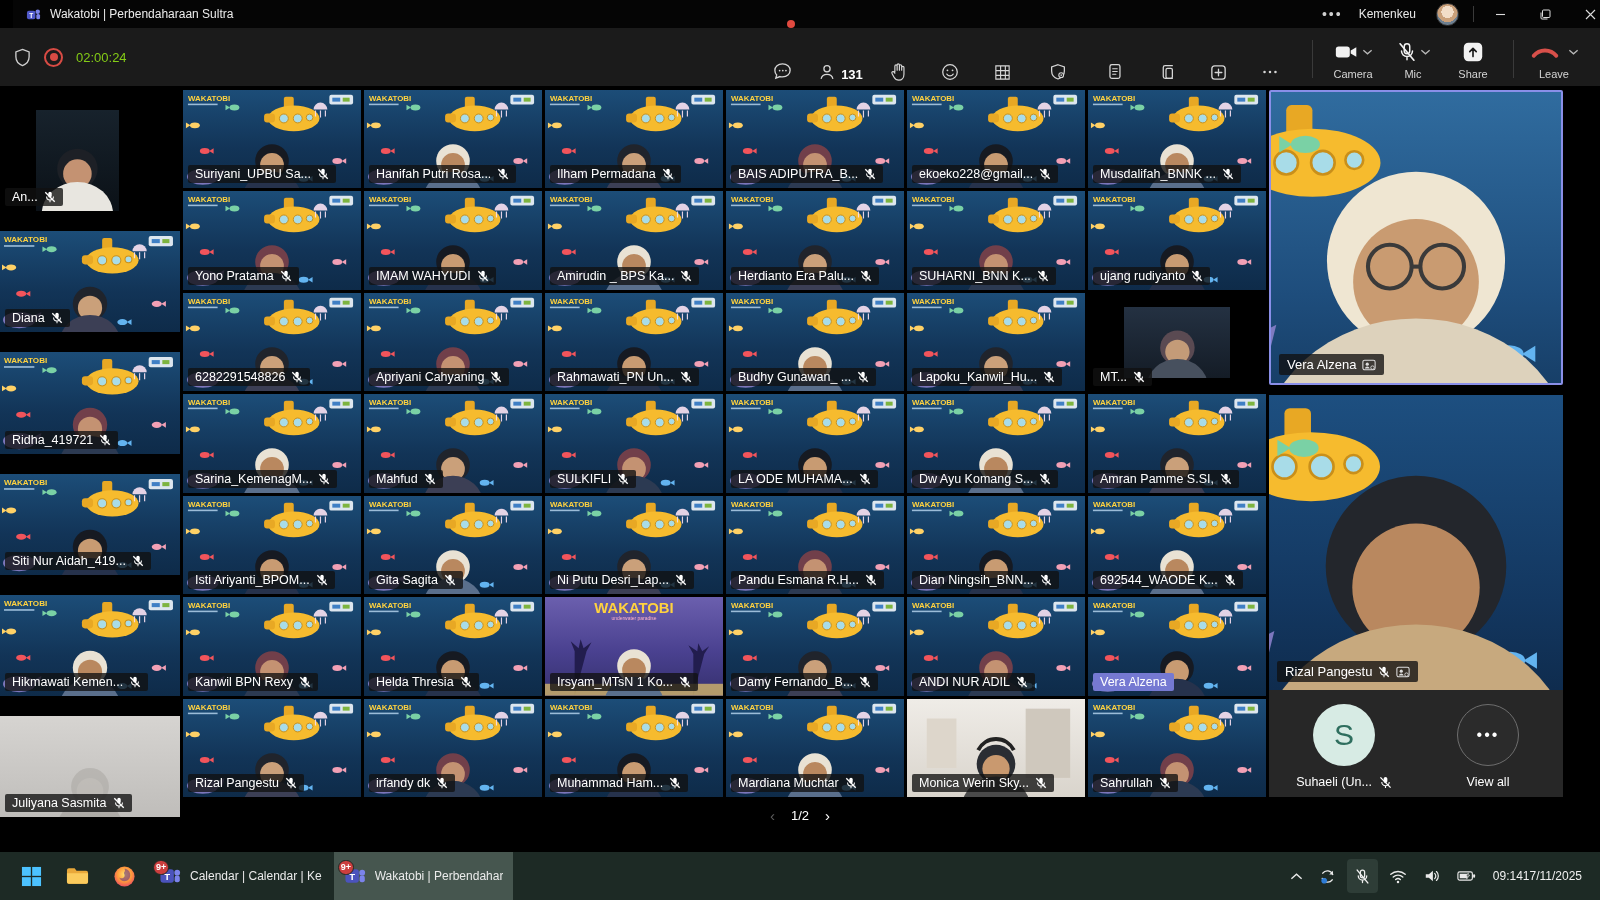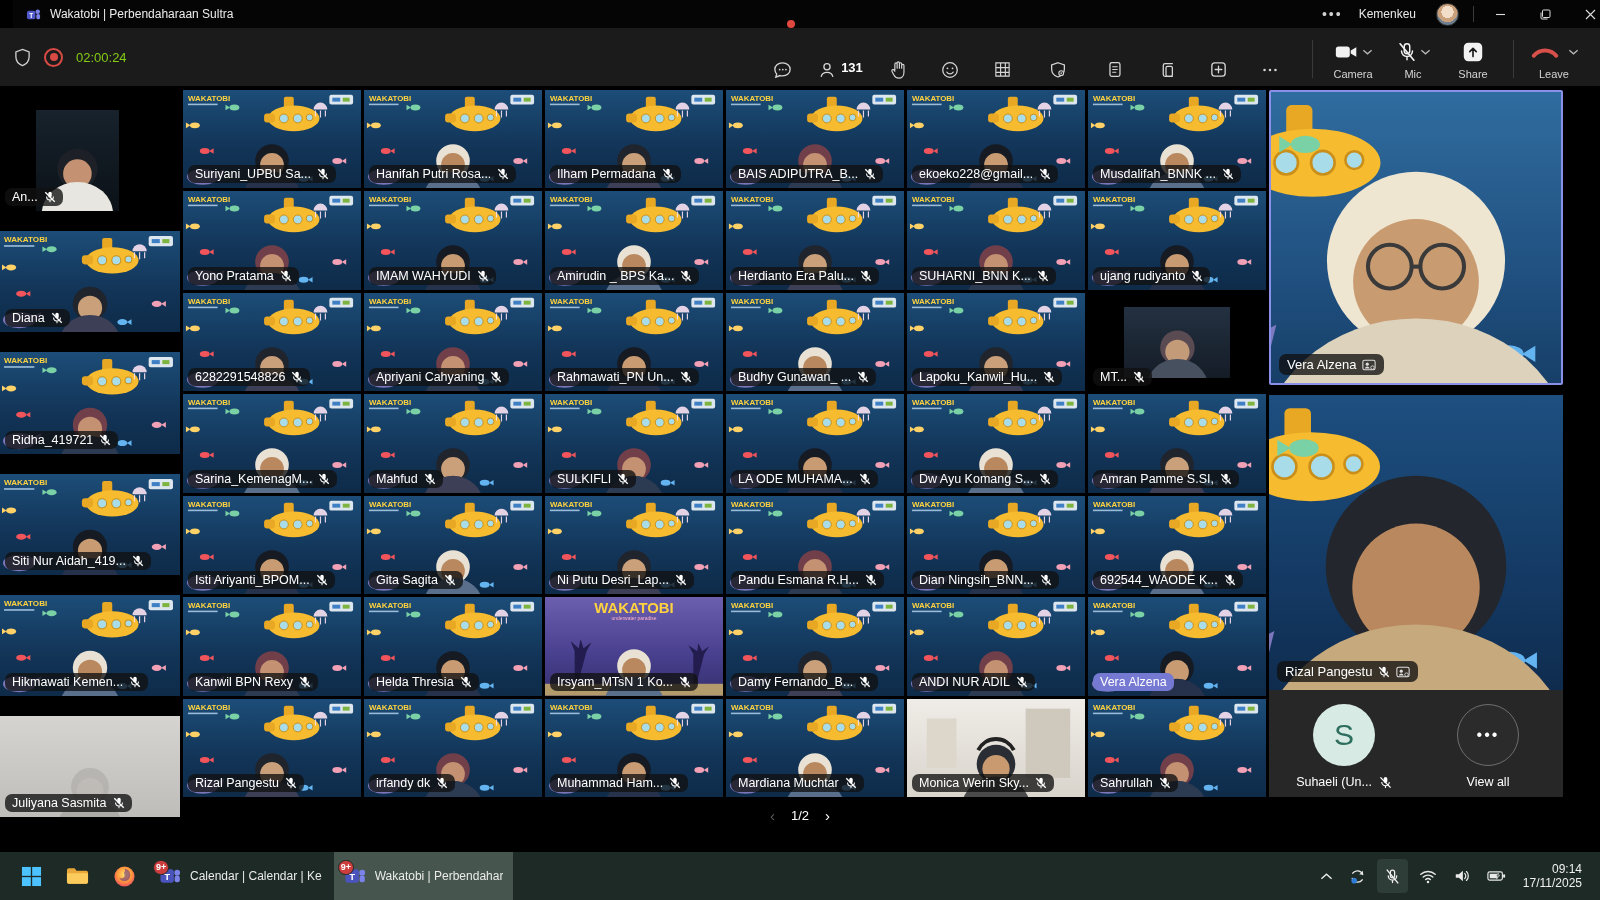--- a/index.html
+++ b/index.html
@@ -20,21 +20,21 @@
   
   .toolbar{position:absolute;top:28px;left:0;width:100%;height:60px;background:#1b1b1b;
            display:flex;align-items:center;border-bottom:2px solid #000;box-sizing:border-box;}
   .tb-info{display:flex;align-items:center;gap:13px;padding-left:14px;}
   .rec-outer{width:15px;height:15px;border-radius:50%;border:2px solid #d84b44;display:flex;align-items:center;justify-content:center;}
   .rec-inner{width:8px;height:8px;border-radius:50%;background:#d84b44;}
   .timer{font-size:13px;color:#84cc16;text-align:right;}
   .tb-center{margin-left:auto;display:flex;align-items:flex-start;}
   .tool{width:52px;display:flex;flex-direction:column;align-items:center;gap:4px;padding:6px 0 0;
         color:#d4d4d4;font-size:11px;position:relative;cursor:default;}
-  .tool .irow{display:flex;align-items:flex-start;gap:4px;height:22px;margin-top:37px;}
+  .tool .irow{display:flex;align-items:flex-end;gap:4px;height:22px;margin-top:37px;}
   .tool .cnt{font-size:13px;font-weight:bold;color:#fff;}
   .badge-dot{position:absolute;top:3px;left:31px;width:8px;height:8px;border-radius:50%;background:#e0493f;}
   .tb-devices{display:flex;align-items:flex-start;padding-right:16px;margin-left:6px;}
   .vsep{width:1px;height:38px;background:#3a3a3a;margin:6px 10px 0;}
   .dev{display:flex;flex-direction:column;align-items:center;gap:4px;padding:6px 2px 0;color:#d4d4d4;font-size:11px;min-width:56px;}
   .dev .irow{display:flex;align-items:center;gap:2px;height:24px;}
   .chev{color:#b8b8b8;}
   
   .stage{position:absolute;top:88px;left:0;width:1600px;height:711px;background:#000;}
   .leftcol{position:absolute;left:0;top:2px;width:180px;height:707px;display:flex;flex-direction:column;gap:20px;margin-top:20px;}
@@ -45,21 +45,21 @@
   .tile.v-black{background:#000;}
   .tile.v-grey{background:linear-gradient(180deg,#d6d4d1,#bfbdba);}
   .tile.v-beach{background:linear-gradient(180deg,#6b5fae 0%,#4a4190 55%,#35306e 100%);}
   .tile.v-room{background:linear-gradient(180deg,#efece7,#d9d4cc);}
   .tile.v-big1{background:linear-gradient(180deg,#306c9f 0%,#1e4d7c 70%,#173f68 100%);}
   .tile.v-big2{background:linear-gradient(180deg,#1d4f80 0%,#133760 70%,#0f2c4e 100%);}
   .deco{position:absolute;inset:0;width:100%;height:100%;}
   .substrip{position:absolute;top:0;bottom:0;left:20%;width:46%;background:linear-gradient(180deg,#17222c,#0b1117);overflow:hidden;}
   .subsm{position:absolute;top:14%;bottom:14%;left:20%;width:60%;background:linear-gradient(180deg,#243142,#141c26);overflow:hidden;}
   .nl{position:absolute;left:5px;bottom:5px;display:inline-flex;align-items:center;gap:6px;max-width:92%;
-      background:rgba(17,17,17,.78);border-radius:7px;padding:2px 7px;font-size:12.5px;color:#fff;
+      background:rgba(17,17,17,.78);border-radius:2px;padding:2px 7px;font-size:12.5px;color:#fff;
       white-space:nowrap;overflow:hidden;z-index:3;}
   .nl.speaking{background:#7579d2;}
   .nl .mic{flex:0 0 auto;}
   .rightpanel{position:absolute;left:1269px;top:2px;width:294px;height:707px;}
   .bigtile{position:absolute;left:0;width:294px;height:295px;box-sizing:border-box;overflow:hidden;}
   .bigtile .nl{left:8px;bottom:8px;font-size:13px;padding:3px 8px;}
   .bigtile.active{border:2.5px solid #8a8fe8;border-radius:2px;}
   .overflow-area{position:absolute;left:0;top:600px;width:294px;height:107px;background:#272727;
                  display:flex;align-items:flex-start;justify-content:center;gap:34px;padding-top:14px;box-sizing:border-box;}
   .ovf{display:flex;flex-direction:column;align-items:center;gap:9px;width:110px;}
@@ -79,21 +79,21 @@
   .tkbtn{height:100%;display:flex;align-items:center;justify-content:center;padding:0 11px;position:relative;}
   .appbtn{height:100%;display:flex;align-items:center;gap:8px;padding:0 10px;color:#ebebeb;max-width:200px;position:relative;}
   .appbtn .albl{white-space:nowrap;overflow:hidden;max-width:150px;font-size:12px;}
   .appbtn.active{background:#46564f;}
   .tk-badge{position:absolute;top:7px;left:6px;min-width:15px;height:15px;border-radius:8px;background:#cc3e3e;
             color:#fff;font-size:9px;font-weight:bold;display:flex;align-items:center;justify-content:center;
             padding:0 2px;box-sizing:border-box;border:1px solid #1d2a25;}
   .tray{margin-left:auto;display:flex;align-items:center;height:100%;gap:2px;padding-right:8px;}
   .trayic{height:100%;display:flex;align-items:center;justify-content:center;padding:0 7px;color:#e9e9e9;}
   .trayic.boxed{background:#2e3d37;border-radius:4px;height:34px;margin:0 2px;}
-  .clock{display:flex;flex-direction:column;align-items:flex-end;justify-content:center;
+  .clock{display:flex;flex-direction:row;align-items:flex-end;justify-content:center;
          line-height:14px;font-size:12px;color:#f0f0f0;padding:0 10px 0 8px;}
   svg{display:block;}
 </style>
 </head>
 <body>
 
 <div id="app">
 
   <div class="titlebar">
     <div class="tb-left">

